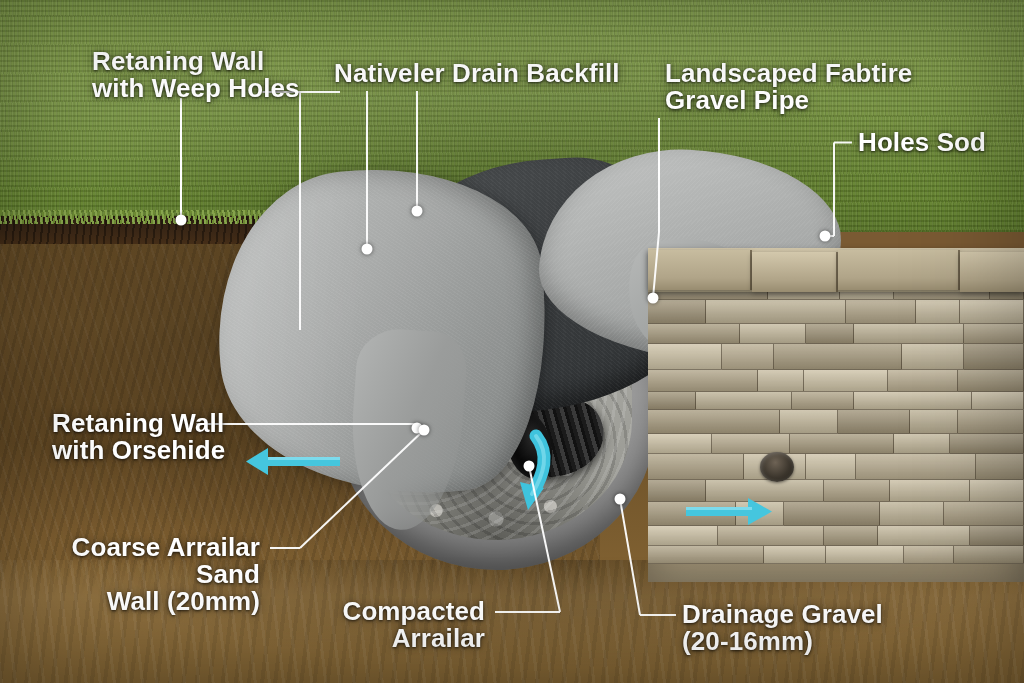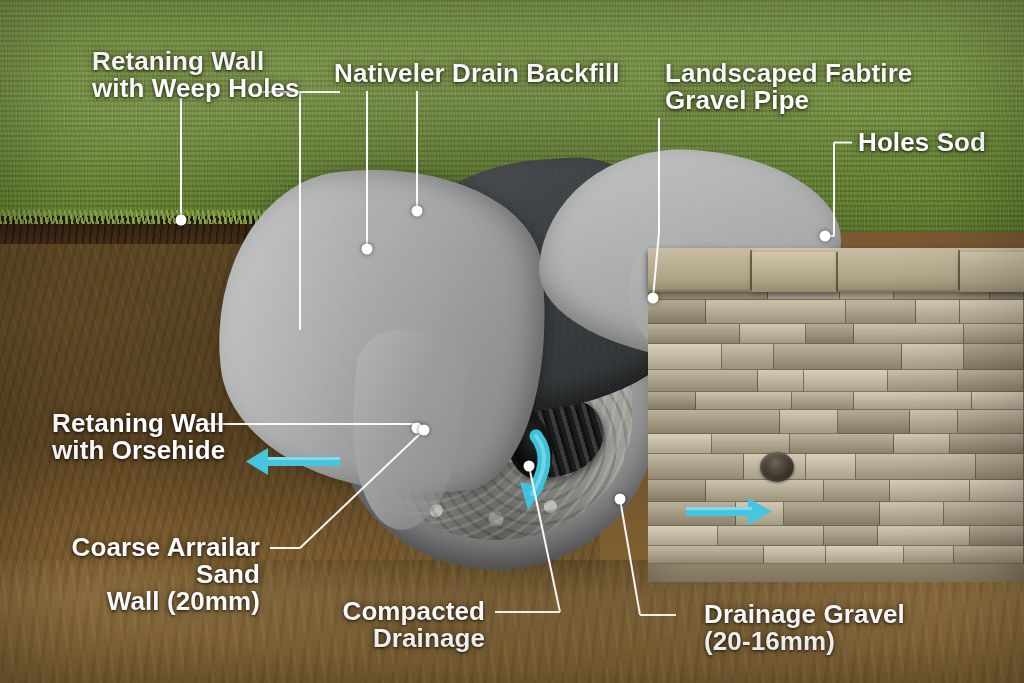--- a/index.html
+++ b/index.html
@@ -419,21 +419,21 @@
       <div class="dot" style="left: 653px; top: 298px;"></div>
       <div class="label" style="left: 858px; top: 129px;">Holes Sod</div>
       <div class="dot" style="left: 825px; top: 236px;"></div>
       <div class="label" style="left: 52px; top: 410px;">Retaning Wall
 with Orsehide</div>
       <div class="dot" style="left: 417px; top: 428px;"></div>
       <div class="label right" style="left: 20px; top: 534px; width: 240px;">Coarse Arrailar Sand
 Wall (20mm)</div>
       <div class="dot" style="left: 424px; top: 430px;"></div>
       <div class="label right" style="left: 245px; top: 598px; width: 240px;">Compacted
-Drainage</div>
+Arrailar</div>
       <div class="dot" style="left: 529px; top: 466px;"></div>
-      <div class="label" style="left: 704px; top: 601px;">Drainage Gravel
+      <div class="label" style="left: 682px; top: 601px;">Drainage Gravel
 (20-16mm)</div>
       <div class="dot" style="left: 620px; top: 499px;"></div>
     </div>
 
   <div class="vignette"></div>
 </div>
 
 </body></html>

